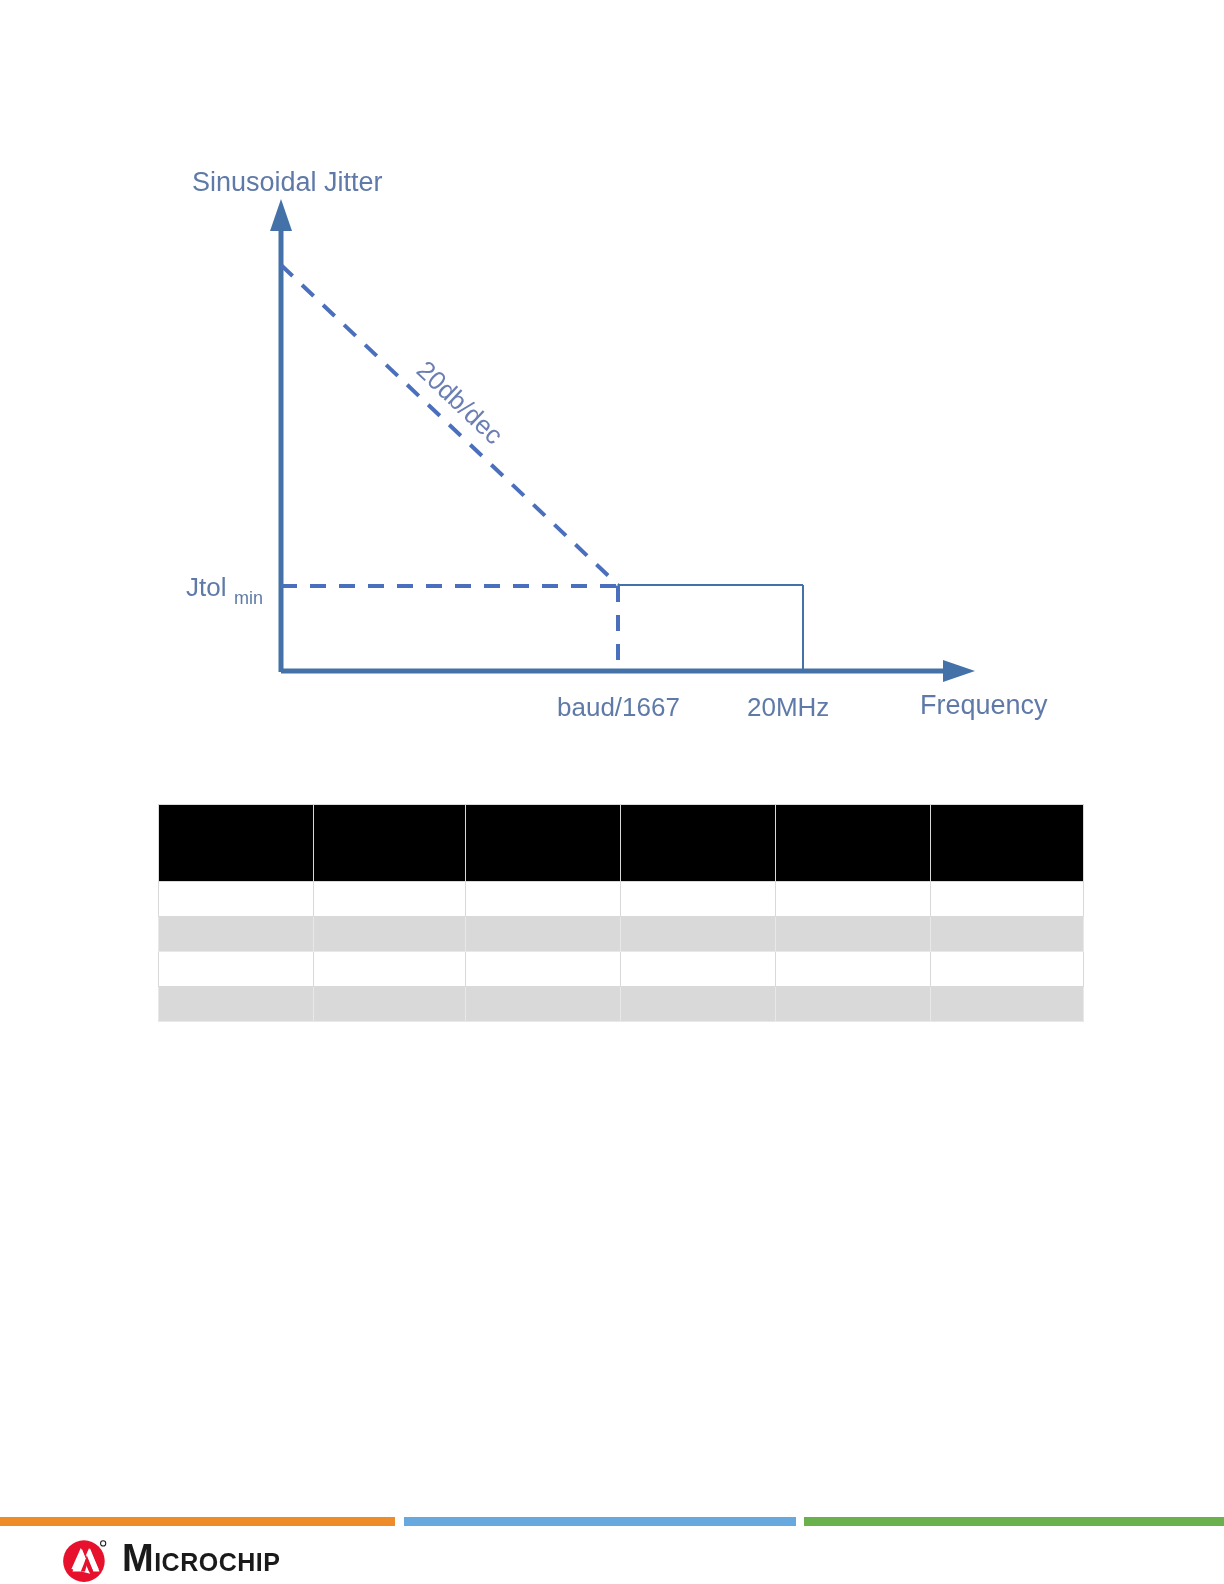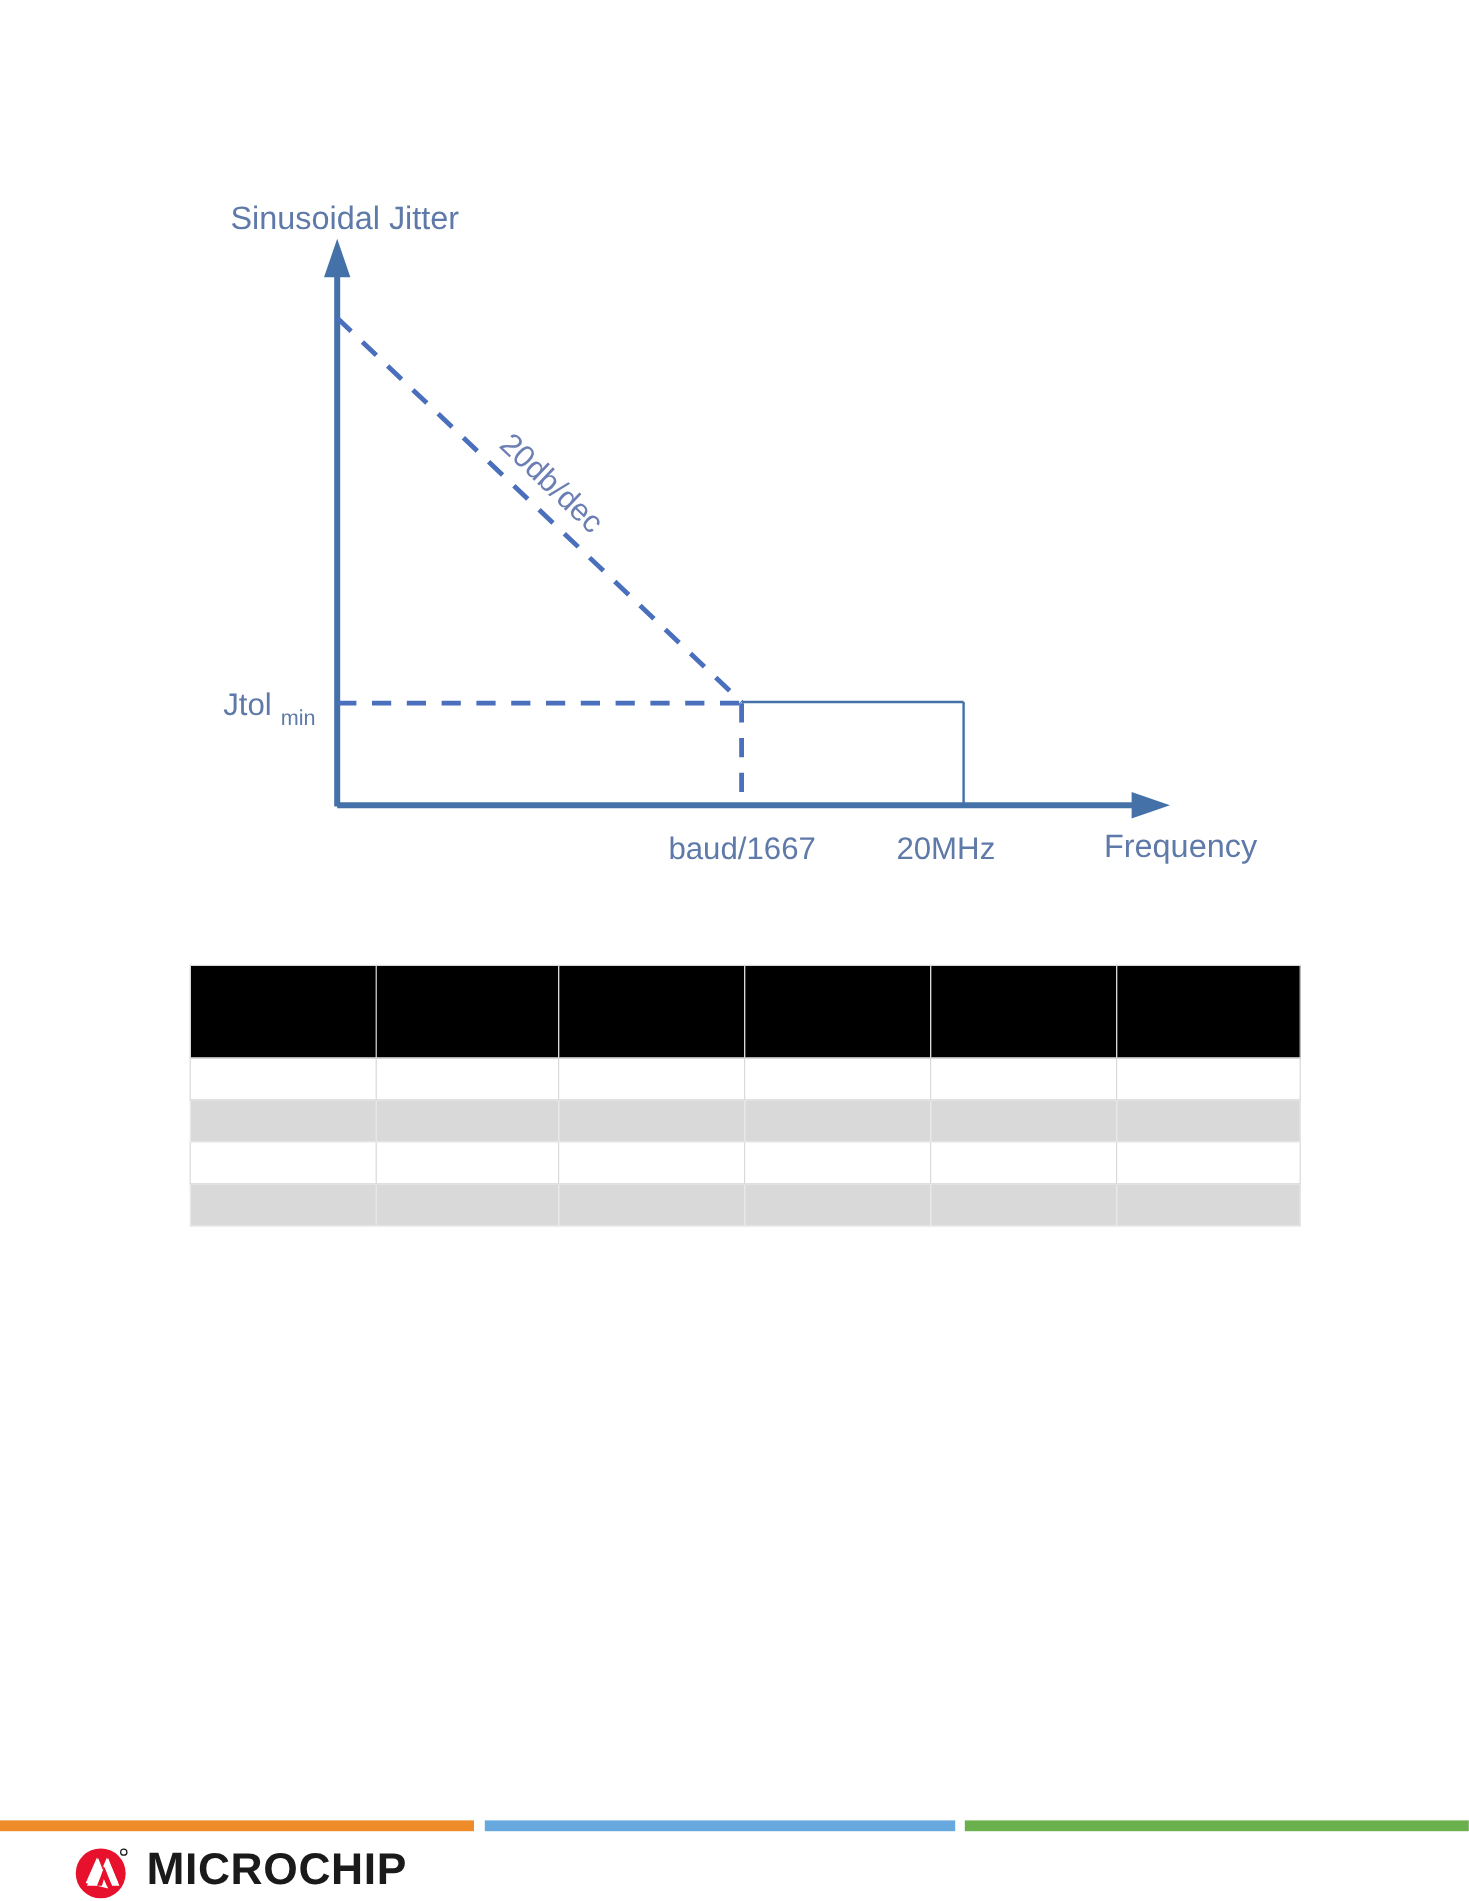--- a/index.html
+++ b/index.html
@@ -129,21 +129,21 @@
   .logo-word {
     font-family: "Liberation Sans", sans-serif;
     font-weight: bold;
     color: #1a1a1a;
     letter-spacing: 0.5px;
     line-height: 1;
     display: flex;
     align-items: baseline;
   }
   .logo-word .cap  { font-size: 38px; }
-  .logo-word .rest { font-size: 37px; }
+  .logo-word .rest { font-size: 25px; }
 </style>
 </head>
 <body>
 
 <div id="jitter-figure">
   <svg width="1224" height="780" viewBox="0 0 1224 780">
 
     <g>
       <line x1="281" y1="230" x2="281" y2="672" stroke="#4472a8" stroke-width="5"></line>
       <polygon points="281,199 270,231 292,231" fill="#4472a8"></polygon>

